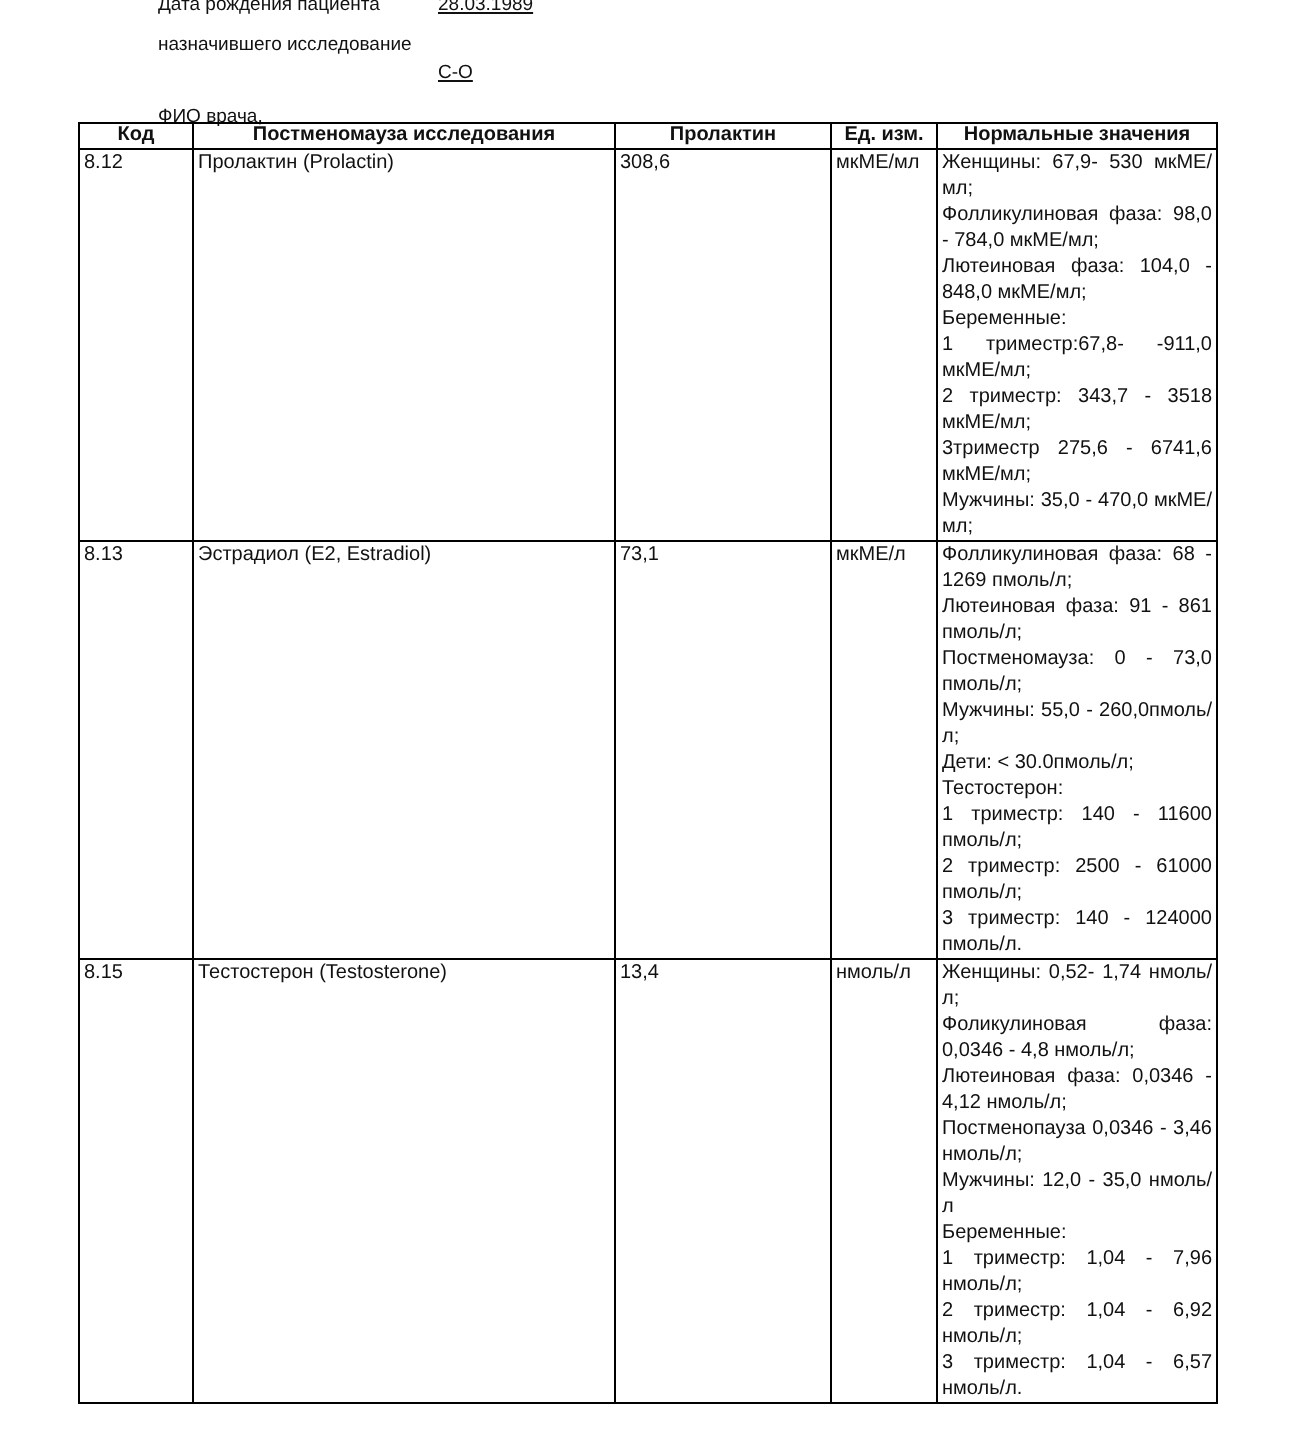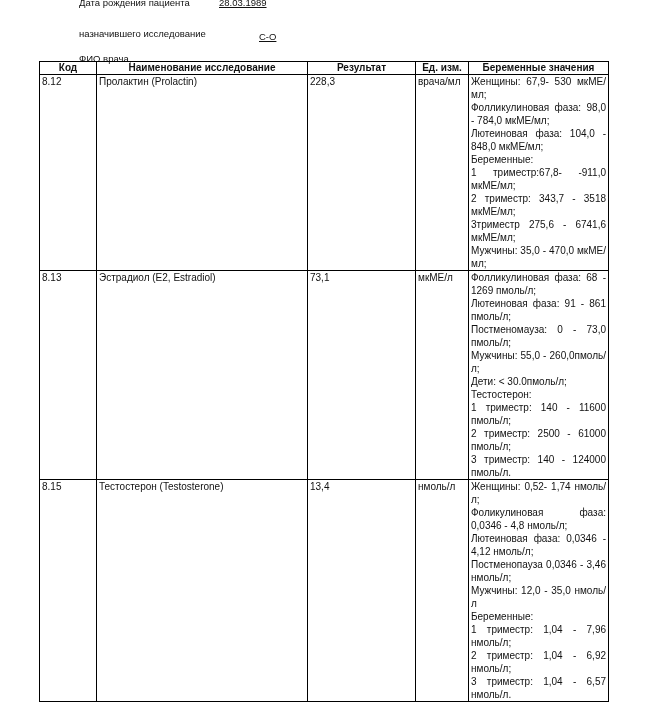--- a/index.html
+++ b/index.html
@@ -7,22 +7,22 @@
     width: 658px; height: 727px; position: relative; overflow: hidden;
     font-family: "Liberation Sans", "DejaVu Sans", sans-serif;
     color: #111111; font-size: 10px;
   }
   .hdr { position: absolute; font-size: 9.5px; line-height: 12px; }
   .hdr .lbl { position: absolute; white-space: nowrap; }
   .hdr .val { position: absolute; white-space: nowrap; text-decoration: underline; }
   #dob-label { left: 79px; top: -3px; }
   #dob-value { left: 219px; top: -3px; }
   #doc-label1 { left: 79px; top: 19px; margin-top: 34px; }
-  #doc-label2 { left: 79px; top: 28px; text-align: right; }
-  #doc-value { left: 219px; top: 31px; margin-left: 40px; }
+  #doc-label2 { left: 79px; top: 17px; text-align: right; }
+  #doc-value { left: 219px; top: 31px; }
 
   table.results {
     position: absolute; left: 39px; top: 61px; width: 469px;
     border-collapse: collapse; table-layout: fixed;
     font-size: 10px; line-height: 13px;
   }
   table.results { width: 569px; }
   table.results th, table.results td {
     border: 1px solid #000000; padding: 0 2px; vertical-align: top;
   }
@@ -50,32 +50,32 @@
   <colgroup>
     <col style="width:57px">
     <col style="width:211px">
     <col style="width:108px">
     <col style="width:53px">
     <col style="width:140px">
   </colgroup>
   <thead>
     <tr>
       <th>Код</th>
-      <th>Наименование исследование</th>
-      <th>Результат</th>
+      <th>Постменомауза исследования</th>
+      <th>Пролактин</th>
       <th>Ед. изм.</th>
-      <th>Беременные значения</th>
+      <th>Нормальные значения</th>
     </tr>
   </thead>
   <tbody id="tbody">
       <tr>
         <td class="code">8.12</td>
         <td class="name">Пролактин (Prolactin)</td>
-        <td class="result">228,3</td>
-        <td class="unit">врача/мл</td>
+        <td class="result">308,6</td>
+        <td class="unit">мкМЕ/мл</td>
         <td class="norms">
           <span class="line">Женщины: 67,9- 530 мкМЕ/мл;</span>
           <span class="line">Фолликулиновая фаза: 98,0 - 784,0 мкМЕ/мл;</span>
           <span class="line">Лютеиновая фаза: 104,0 - 848,0 мкМЕ/мл;</span>
           <span class="line">Беременные:</span>
           <span class="line">1 триместр:67,8- -911,0 мкМЕ/мл;</span>
           <span class="line">2 триместр: 343,7 - 3518 мкМЕ/мл;</span>
           <span class="line">3триместр 275,6 - 6741,6 мкМЕ/мл;</span>
           <span class="line">Мужчины: 35,0 - 470,0 мкМЕ/мл;</span>
         </td>

